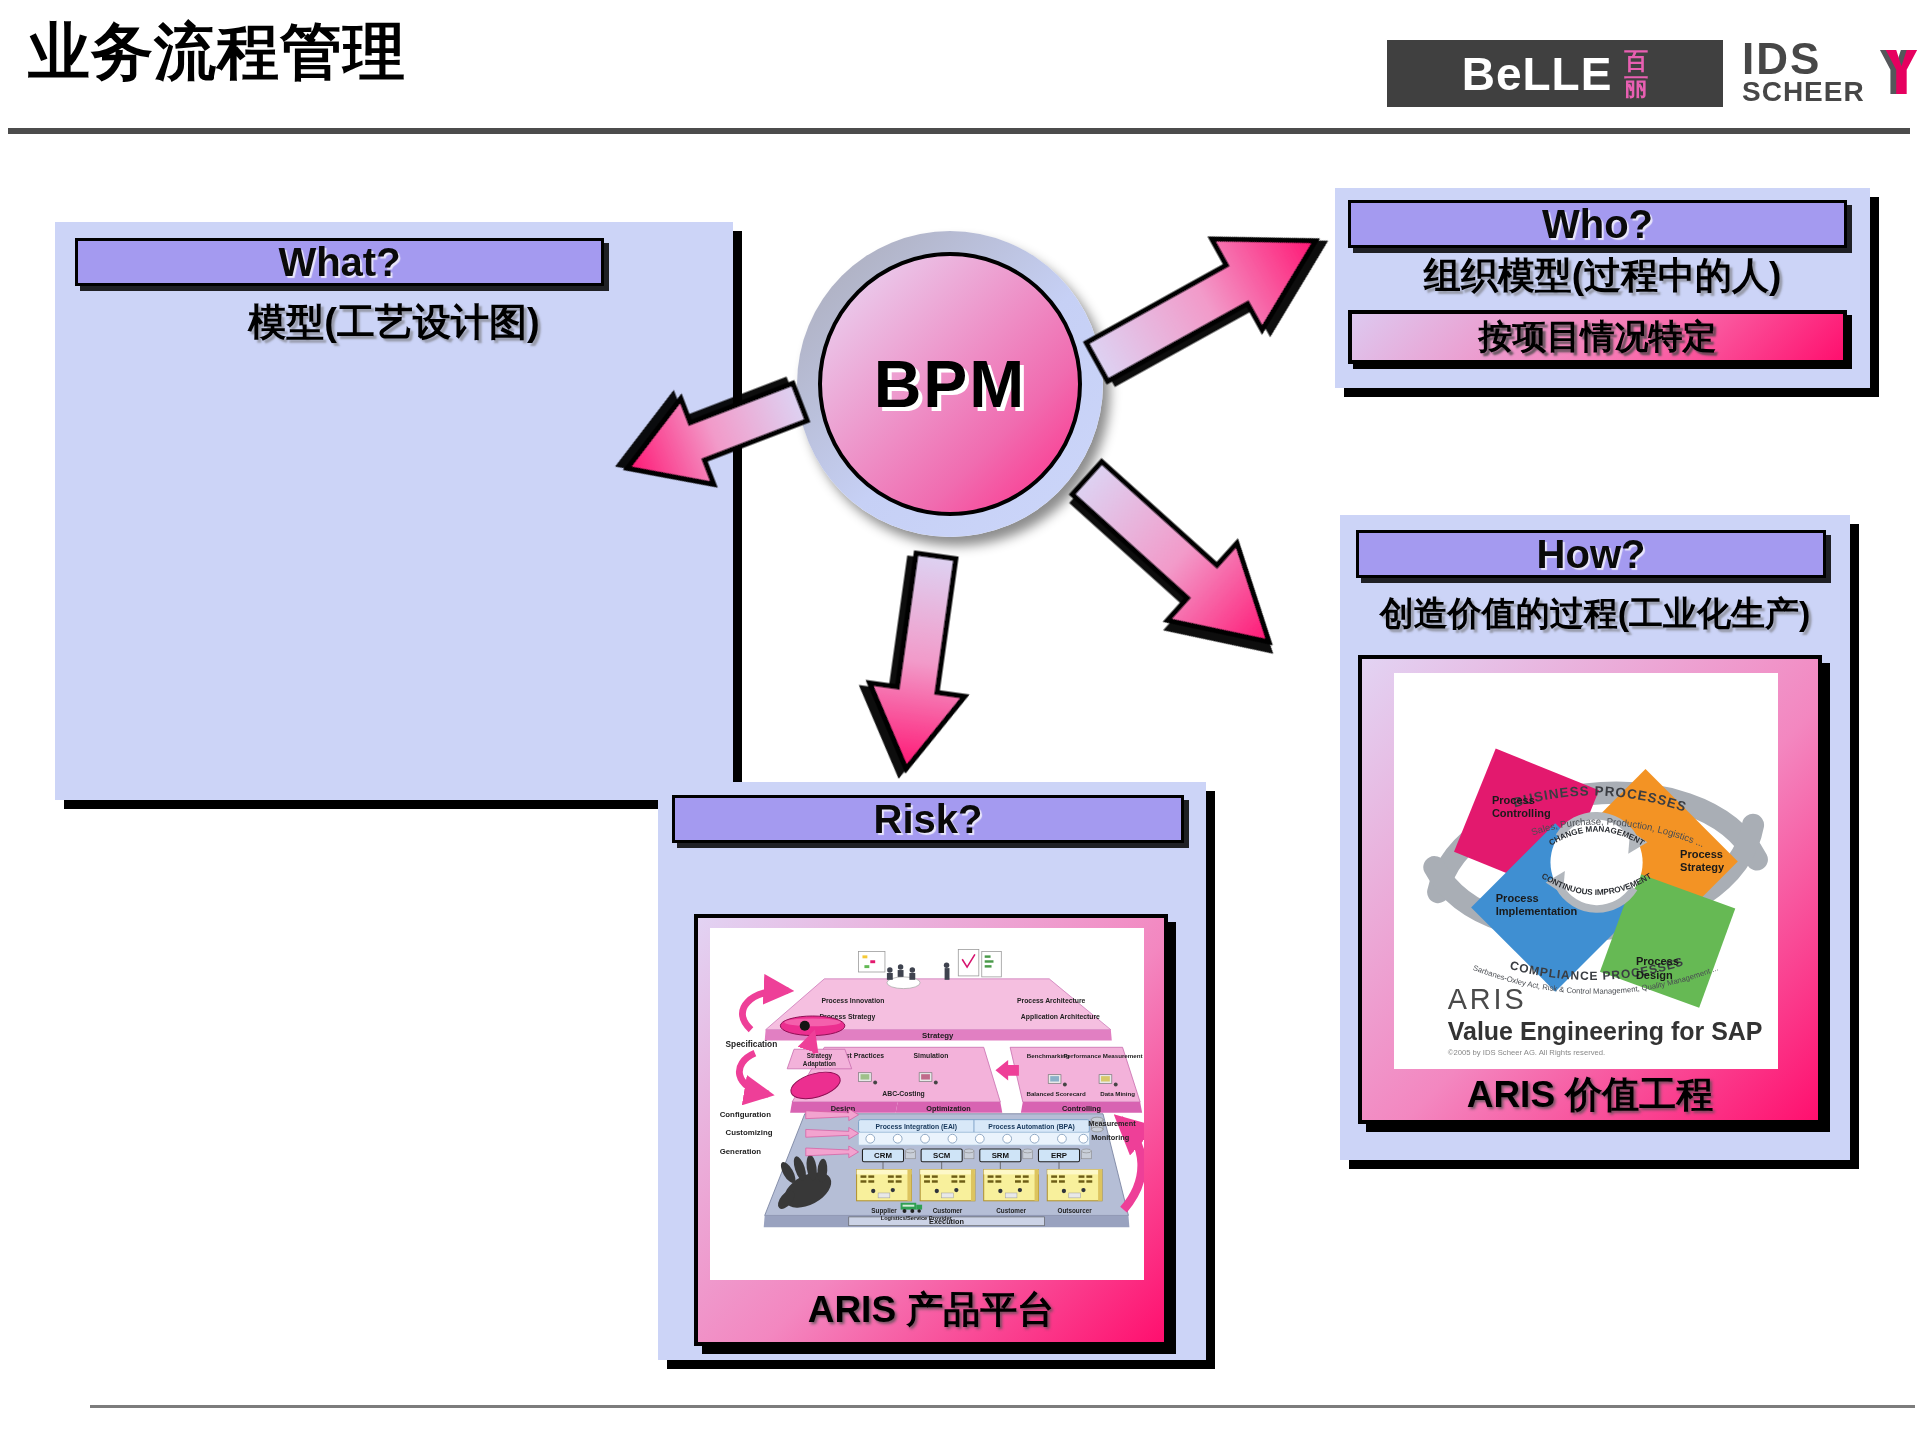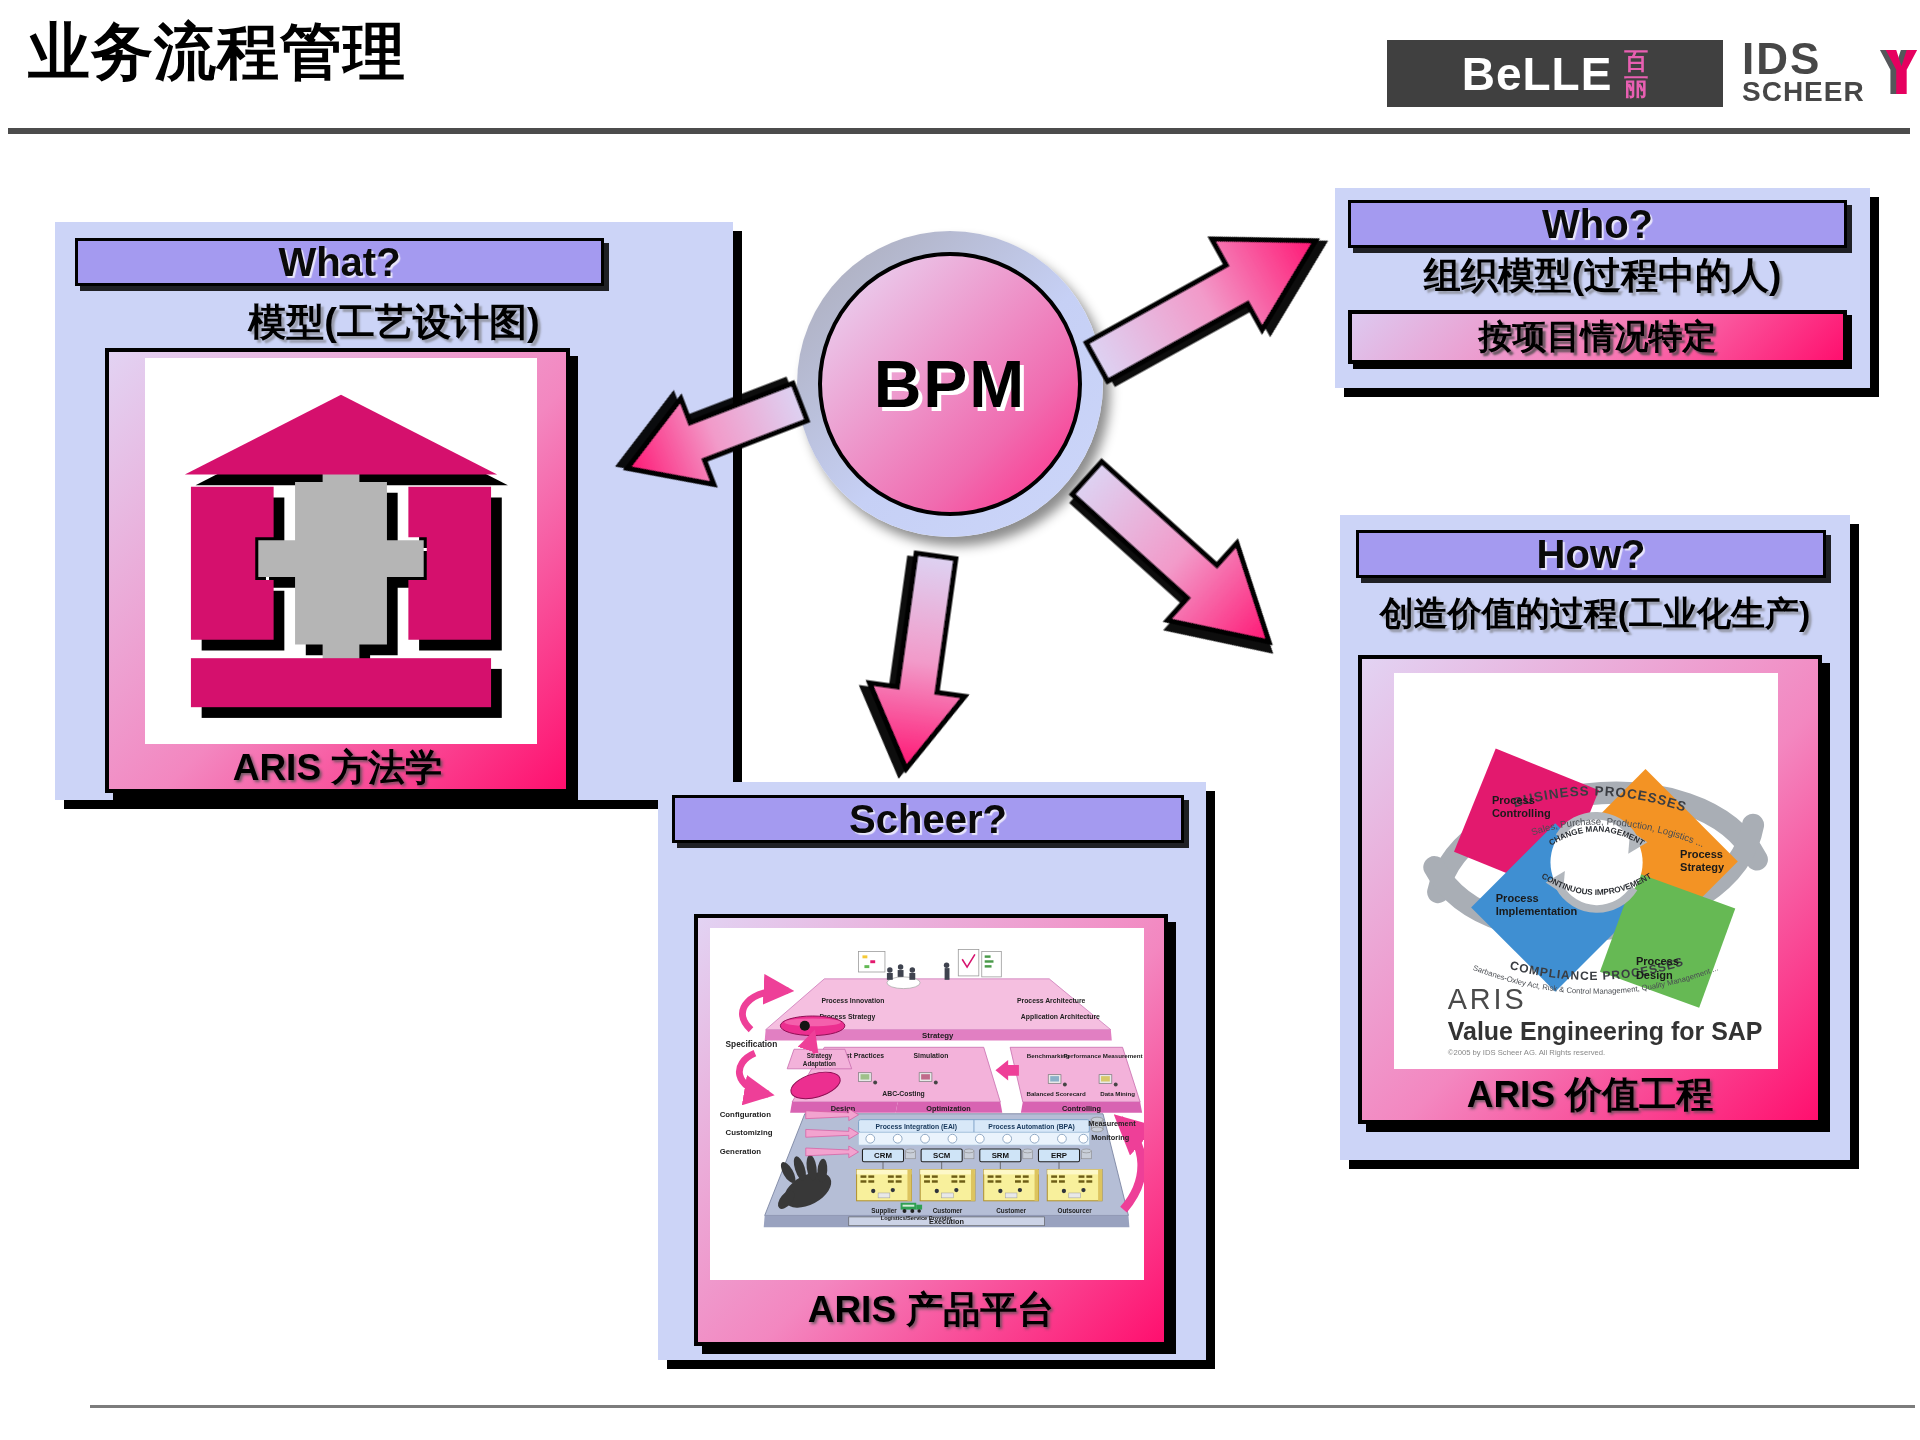--- a/index.html
+++ b/index.html
@@ -82,39 +82,20 @@
   </span>
   <svg width="78" height="80" viewBox="0 0 78 80">
     <polygon points="12,2 30,2 39,30 48,2 66,2 48,36 48,78 30,78 30,36" fill="#55565a"></polygon>
     <polygon points="22,2 40,2 49,30 58,2 76,2 58,36 58,78 40,78 40,36" fill="#e6005f"></polygon>
   </svg>
 </div>
 
 <div class="abs panel what">
   <div class="hdr" style="left:20px;top:16px;width:523px;height:42px">What?</div>
   <div class="sub" style="top:74px;height:52px;font-size:38px">模型(工艺设计图)</div>
-  <div class="pinkbox" style="left:50px;top:126px;width:457px;height:437px">
-    <div class="white" style="left:36px;top:6px;width:392px;height:386px">
-      <svg class="fill-svg" viewBox="-18 -14 256 242">
-        <g transform="translate(7,7)" fill="#000">
-          <polygon points="8,57 110,5 212,57"></polygon>
-          <path d="M12,65 H66 V98 H54 V126 H66 V165 H12 Z"></path>
-          <path d="M208,65 H154 V98 H166 V126 H154 V165 H208 Z"></path>
-          <path d="M98,47 H122 V62 H140 V100 H164 V124 H140 V168 H122 V183 H98 V168 H80 V124 H56 V100 H80 V62 H98 Z"></path>
-          <rect x="12" y="177" width="196" height="32"></rect>
-        </g>
-        <path d="M98,47 H122 V62 H140 V100 H164 V124 H140 V168 H122 V183 H98 V168 H80 V124 H56 V100 H80 V62 H98 Z" fill="#b5b5b5"></path>
-        <polygon points="8,57 110,5 212,57" fill="#d5106d"></polygon>
-        <path d="M12,65 H66 V98 H54 V126 H66 V165 H12 Z" fill="#d5106d"></path>
-        <path d="M208,65 H154 V98 H166 V126 H154 V165 H208 Z" fill="#d5106d"></path>
-        <rect x="12" y="177" width="196" height="32" fill="#d5106d"></rect>
-      </svg>
-    </div>
-    <div class="cap" style="top:394px;height:43px">ARIS 方法学</div>
-  </div>
 </div>
 
 <div class="abs panel who">
   <div class="hdr" style="left:13px;top:12px;width:493px;height:42px">Who?</div>
   <div class="sub" style="top:62px;height:52px;font-size:37px">组织模型(过程中的人)</div>
   <div class="tagbar" style="left:13px;top:122px;width:491px;height:46px">按项目情况特定</div>
 </div>
 
 <div class="abs panel how">
   <div class="hdr" style="left:16px;top:15px;width:464px;height:42px">How?</div>
@@ -173,21 +154,21 @@
         <text x="56" y="344" font-size="30" fill="#4a4a4a" letter-spacing="3">ARIS</text>
         <text x="56" y="376" font-size="26" font-weight="bold" fill="#333">Value Engineering for SAP</text>
         <text x="56" y="392" font-size="8" fill="#888">©2005 by IDS Scheer AG. All Rights reserved.</text>
       </svg>
     </div>
     <div class="cap" style="top:414px;height:43px">ARIS 价值工程</div>
   </div>
 </div>
 
 <div class="abs panel where">
-  <div class="hdr" style="left:14px;top:13px;width:506px;height:42px">Scheer?</div>
+  <div class="hdr" style="left:14px;top:13px;width:506px;height:42px">Risk?</div>
   <div class="pinkbox" style="left:36px;top:132px;width:466px;height:424px">
     <div class="white" style="left:12px;top:10px;width:434px;height:352px">
       <svg class="fill-svg" viewBox="0 0 440 360">
         <defs>
           <marker id="pmk" viewBox="0 0 10 10" refX="8" refY="5" markerWidth="4.5" markerHeight="4.5" orient="auto-start-reverse">
             <path d="M0,0 L10,5 L0,10 z" fill="#ee3f98"></path>
           </marker>
         </defs>
 
         <polygon points="95,190 400,190 426,294 54,294" fill="#b5bed6" stroke="#707a99" stroke-width="0.8"></polygon>

